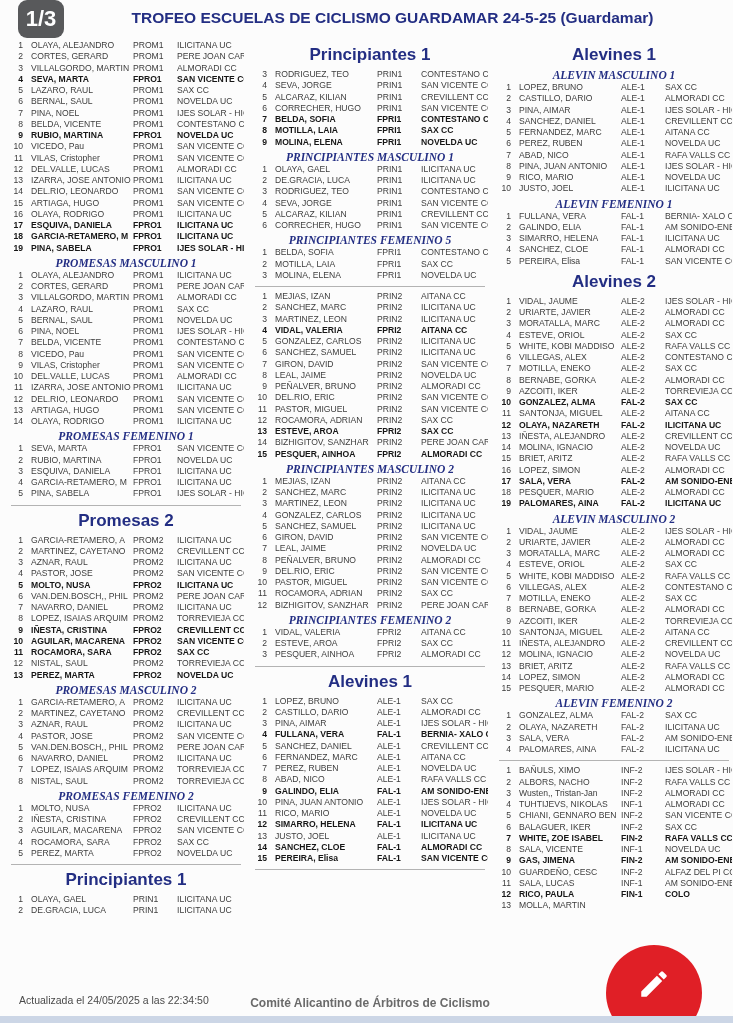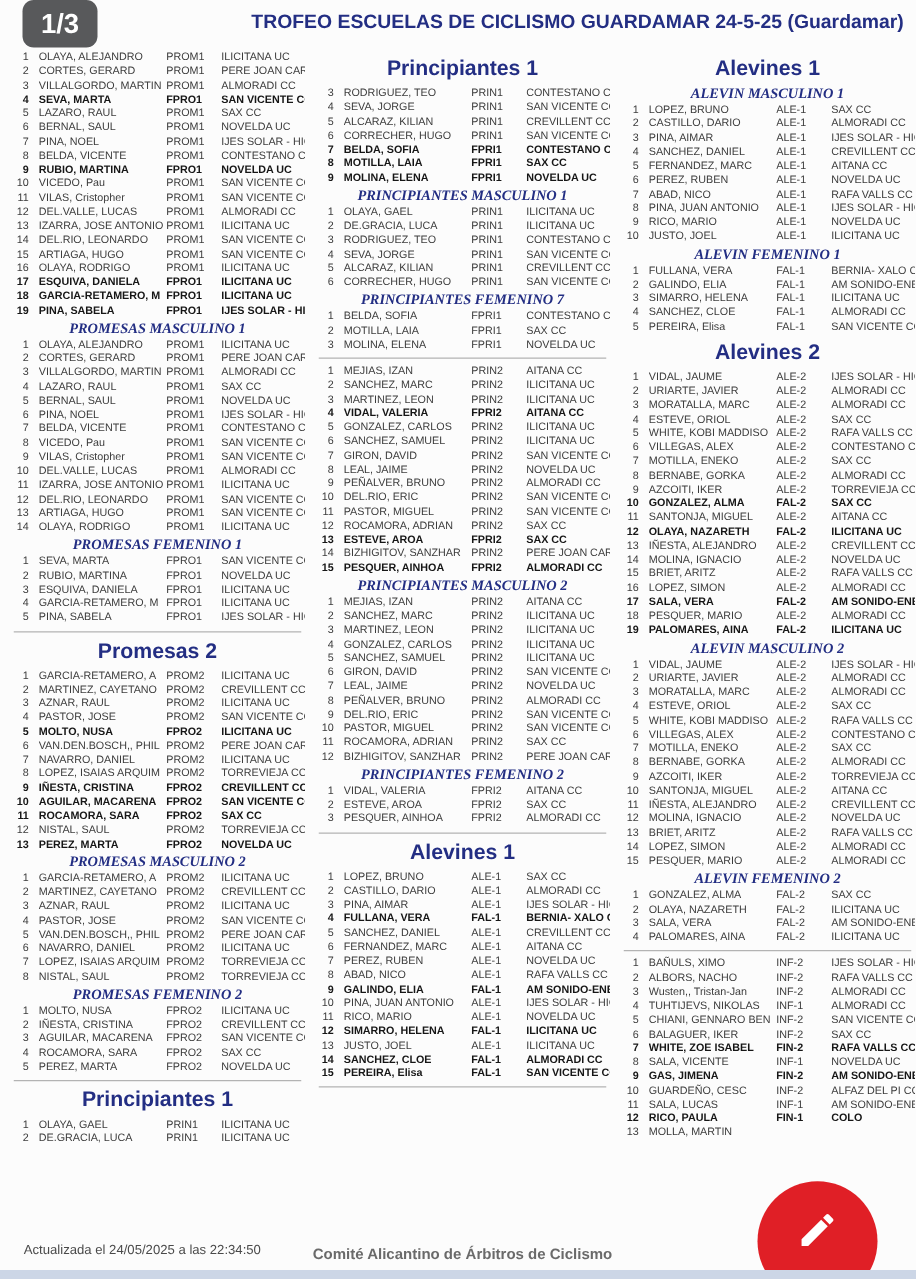--- a/index.html
+++ b/index.html
@@ -3,24 +3,24 @@
 <meta charset="utf-8">
 <style>
   :root{
     --accent:#232e83; --text:#3c3c3c; --text-bold:#161616;
     --fab:#e01f26; --badge:#58595b; --divider:#b3b3b3;
   }
   *{box-sizing:border-box; margin:0; padding:0;}
   body{background:#e8e8e8; font-family:"Liberation Sans", sans-serif;}
   .page{position:relative; width:733px; height:1023px; background:#fcfcfc; overflow:hidden; margin:0 auto;}
   .page-header{position:relative; height:40px;}
-  .page-badge{position:absolute; left:18px; top:0; width:60px; height:38px;
+  .page-badge{position:absolute; left:18px; top:0; width:46px; height:38px;
     background:var(--badge); border-radius:9px; color:#fff; font-size:22px; font-weight:700;
     display:flex; align-items:center; justify-content:center;}
-  .page-title{position:absolute; left:62px; right:10px; top:9px; text-align:right;
+  .page-title{position:absolute; left:62px; right:10px; top:9px; text-align:center;
     color:var(--accent); font-weight:700; font-size:15.5px; white-space:nowrap;}
   .cols{display:flex; gap:8px; padding:0 8px;}
   .col{width:236px; flex:none;}
   .sec-main{font-size:17px; font-weight:700; color:var(--accent); text-align:center; margin:5px 0 4px;}
   .sec-sub{font-size:11.5px; font-weight:700; font-style:italic; color:var(--accent); text-align:center; margin:3px 0 1px;font-family:Liberation Serif, serif;}
   .row{display:flex; font-size:8.6px; line-height:11.25px; color:var(--text); white-space:nowrap;}
   .row.b{font-weight:700; color:var(--text-bold);}
   .c-num{width:15px; text-align:right; margin-right:8px; flex:none;}
   .c-name{width:102px; overflow:hidden; flex:none;}
   .c-cat{width:44px; flex:none; overflow:hidden;}
@@ -523,21 +523,21 @@
           <span class="c-name">ALCARAZ, KILIAN</span>
           <span class="c-cat">PRIN1</span>
           <span class="c-club">CREVILLENT CC</span>
         </div>
         <div class="row">
           <span class="c-num">6</span>
           <span class="c-name">CORRECHER, HUGO</span>
           <span class="c-cat">PRIN1</span>
           <span class="c-club">SAN VICENTE CC</span>
         </div>
-        <div class="sec-sub">PRINCIPIANTES FEMENINO 7</div>
+        <div class="sec-sub">PRINCIPIANTES FEMENINO 5</div>
         <div class="row">
           <span class="c-num">1</span>
           <span class="c-name">BELDA, SOFIA</span>
           <span class="c-cat">FPRI1</span>
           <span class="c-club">CONTESTANO CC</span>
         </div>
         <div class="row">
           <span class="c-num">2</span>
           <span class="c-name">MOTILLA, LAIA</span>
           <span class="c-cat">FPRI1</span>

